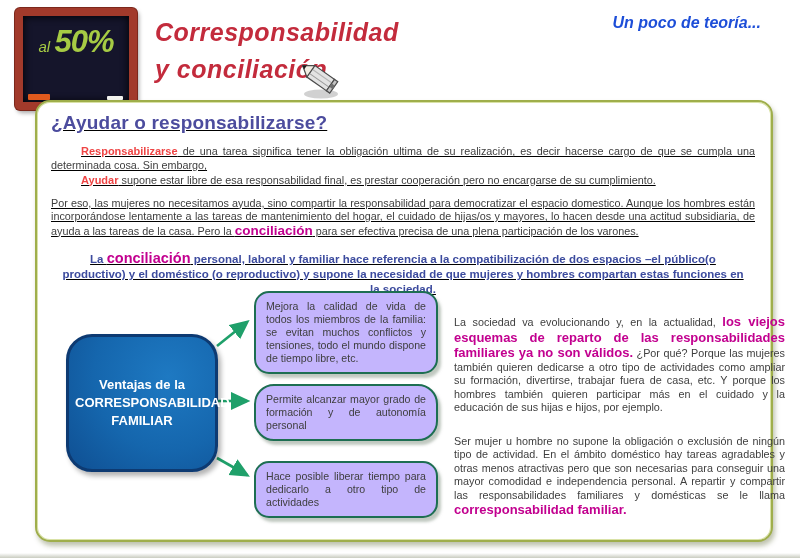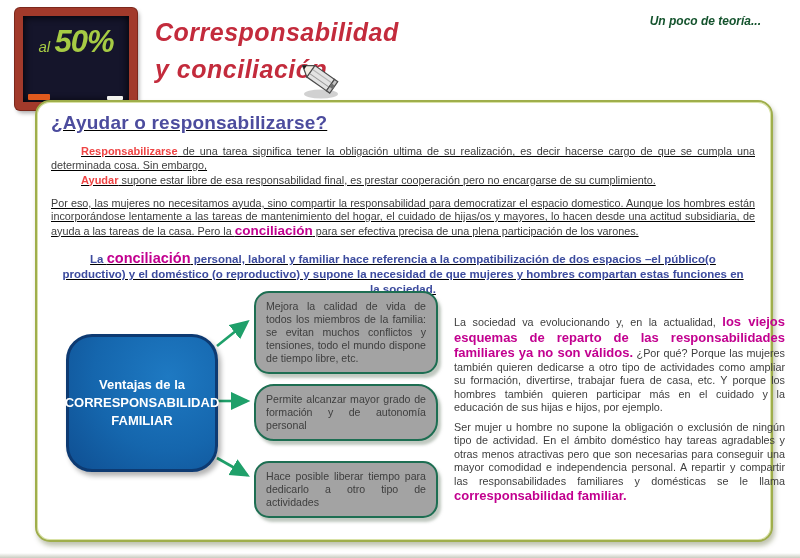--- a/index.html
+++ b/index.html
@@ -20,21 +20,21 @@
   .chalk-piece { position:absolute; right:6px; bottom:2px; width:16px; height:4px;
     background:#f2f2ee; border-radius:1px; }
 
   .doc-title { position:absolute; left:155px; top:14px; width:330px;
     color:#c32b3c; font-style:italic; font-weight:bold;
     font-size:25px; line-height:37px; letter-spacing:.5px; }
   .pencil-icon { position:absolute; left:293px; top:56px; width:52px; height:46px; }
 
   .knowbox { position:absolute; left:555px; top:10px; width:210px; text-align:center; }
   .know-title { color:#b231a0; font-style:italic; font-weight:bold; font-size:26px; }
-  .know-sub { color:#14532d; font-style:italic; font-weight:bold; font-size:12px;
+  .know-sub { color:#1d4ed8; font-style:italic; font-weight:bold; font-size:16px;
     text-align:right; padding-right:4px; margin-top:4px; }
 
   
   .main-box { position:absolute; left:35px; top:100px; width:738px; height:442px;
     background:#ffffff; border:2px solid #9fae4b; border-radius:15px;
     box-shadow:2px 4px 5px rgba(95,105,55,.4), inset 0 0 0 1px #d9e2a6; }
   .content { position:absolute; left:14px; top:6px; right:16px; bottom:8px;text-decoration:underline; }
 
   h1.heading { color:#4c4c9e; font-size:19px; font-weight:bold; letter-spacing:.2px;
     margin:4px 0 10px 0; }
@@ -48,37 +48,37 @@
 
   
   .diagram { position:absolute; left:14px; top:180px; width:720px; height:252px; }
   .arrows-svg { position:absolute; left:0; top:0; width:720px; height:252px;
     pointer-events:none; }
 
   .advantages-box { position:absolute; left:1px; top:46px; width:152px; height:138px;
     background:radial-gradient(circle at 68% 30%, #1e79c2 0%, #1566ad 55%, #0f4f92 100%);
     border:3px solid #0d3a72; border-radius:26px;
     box-shadow:3px 4px 5px rgba(0,0,0,.3);
-    display:flex; flex-direction:column; justify-content:center; align-items:center;
+    display:flex; flex-direction:column; justify-content:center; 
     text-align:center; color:#ffffff; font-weight:bold; font-size:13px;
     line-height:18px; padding:0 6px; }
 
-  .benefit-box { position:absolute; left:189px; width:184px; background:#a3a3a3;
+  .benefit-box { position:absolute; left:189px; width:184px; background:#c4b5fd;
     border:2px solid #1d6e52; border-radius:15px;
     box-shadow:3px 4px 3px rgba(140,155,140,.55);
     padding:7px 10px; font-size:10.6px; line-height:13px; color:#3e3e3e;
     text-align:justify; }
   .benefit-1 { top:3px; }
   .benefit-2 { top:96px;border-radius:20px; }
   .benefit-3 { top:173px; }
 
   .right-col { position:absolute; left:389px; top:26px; width:331px; }
   .right-col p { font-size:10.8px; line-height:13.5px; color:#3e3e3e;
     text-align:justify; }
-  .right-col p + p { margin-top:6px; }
+  .right-col p + p { margin-top:20px; }
   .hl-strong { color:#c2008f; font-weight:bold; font-size:13px; line-height:15px; }
 
   .page-bottom-edge { position:absolute; left:0; bottom:0; width:800px; height:5px;
     background:linear-gradient(to bottom, rgba(200,203,190,0), #c9ccc0); }
 </style>
 </head>
 <body>
 
 <div class="page">
 

